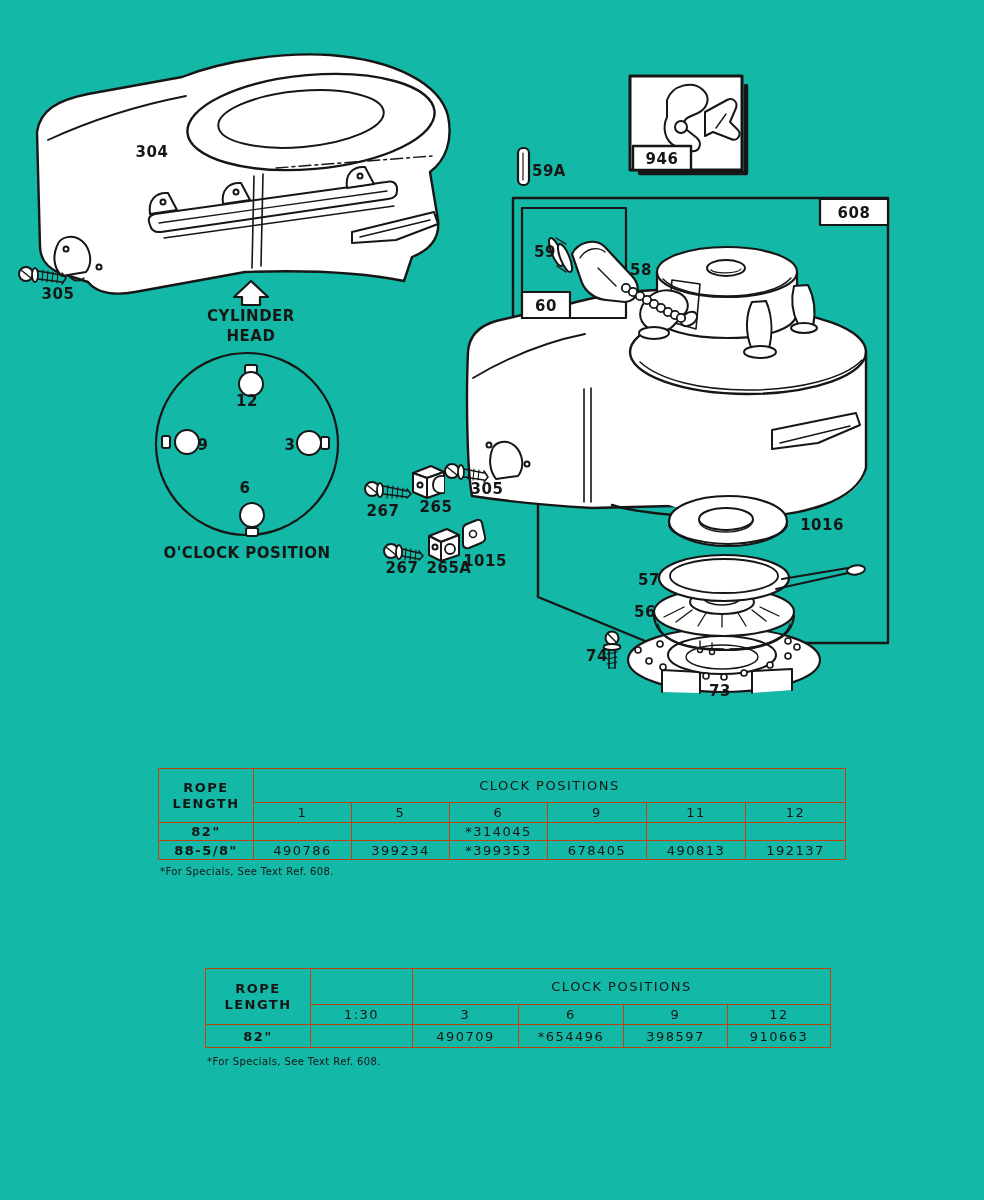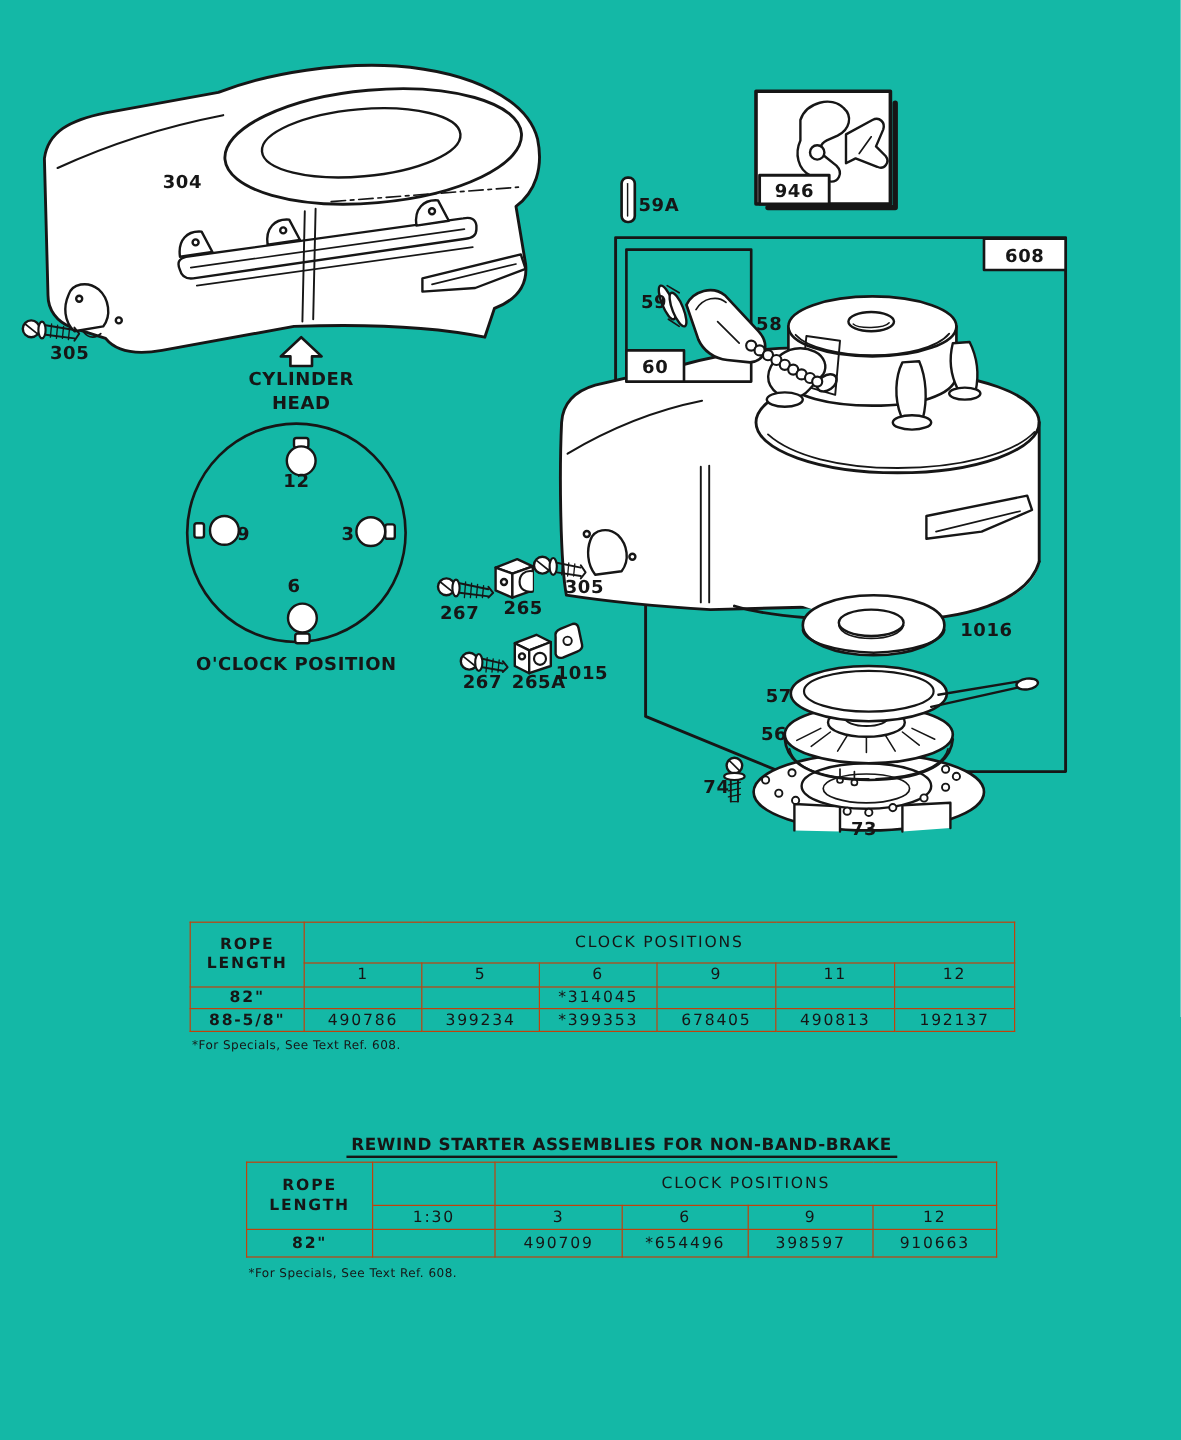--- a/index.html
+++ b/index.html
@@ -333,21 +333,20 @@
       <td>678405</td>
       <td>490813</td>
       <td>192137</td>
     </tr>
     </tbody>
   </table>
 </div>
 <div class="footnote" style="left:160px;top:866px;">*For Specials, See Text Ref. 608.</div>
 
 
-<div class="tbl-title" style="left:518px;top:946px;">REWIND STARTER ASSEMBLIES FOR NON-BAND-BRAKE</div>
 <div class="tbl-wrap" style="left:205px;top:968px;width:625px;">
   <table class="ptable">
     <colgroup>
       <col style="width:105px">
           <col style="width:102px">
           <col style="width:106px">
       <col style="width:105px">
           <col style="width:104px">
           <col style="width:103px">
     </colgroup>

